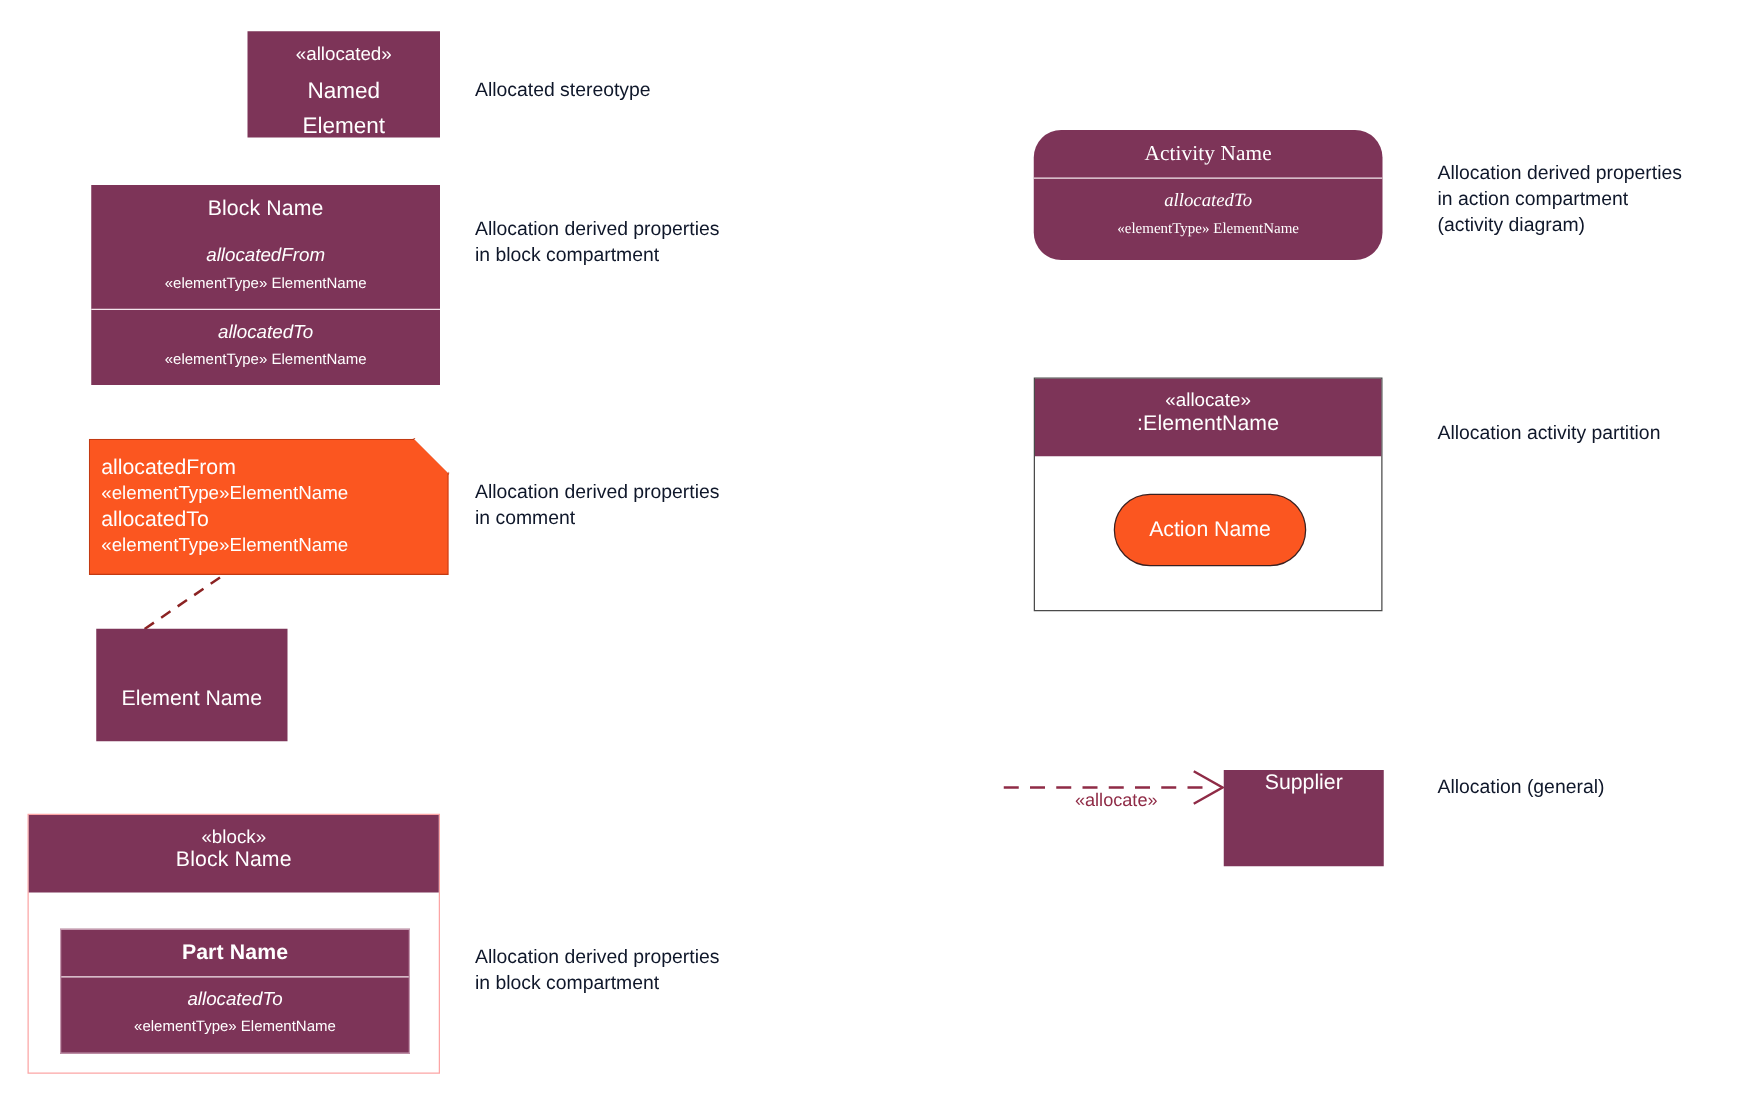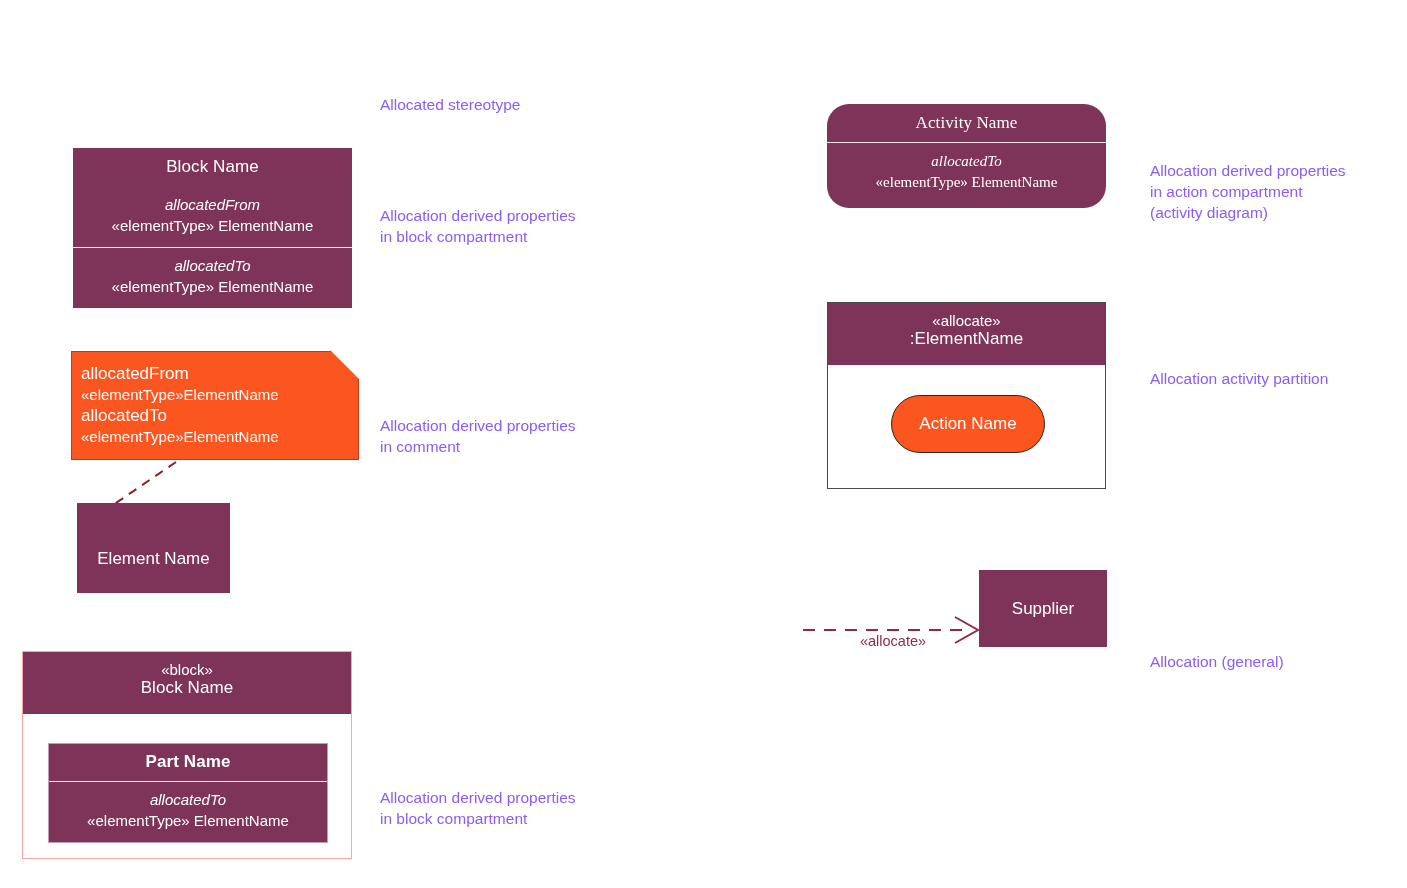--- a/index.html
+++ b/index.html
@@ -45,32 +45,31 @@
   }
   .compartment + .compartment,
   .sep-top { border-top: 1px solid #f3e6ec; }
   .prop-name {
     font-size: 15px;
     font-style: italic;
     color: #ffffff;
     line-height: 20px;
   }
   .prop-val {
-    font-size: 15px;
+    font-size: 12px;
     color: #ffffff;
     line-height: 22px;
   }
 
   
   .desc {
     font-size: 15.5px;
-    color: #8b5cf6;
+    color: #0f172a;
     line-height: 21px;
     white-space: pre-line;
-    margin-top: 32px;
   }
 
   
   #allocated-stereotype-node {
     left: 198px; top: 25px; width: 154px; height: 85px;
     padding-top: 8px;
   }
   #allocated-stereotype-node .stereo { line-height: 22px; }
   #allocated-stereotype-node .name {
     font-size: 18px; text-align: center; line-height: 22px; margin-top: 6px;
@@ -173,22 +172,22 @@
     display: flex; align-items: center; justify-content: center;
   }
 
   
   #client-node {
     left: 674px; top: 592px; width: 127px; height: 77px;
     display: flex; align-items: center; justify-content: center;
     font-size: 17px;
   }
   #supplier-node {
-    left: 979px; top: 570px; width: 128px; height: 77px;
-    display: flex; align-items: center; justify-content: center;
+    left: 979px; top: 616px; width: 128px; height: 77px;
+    display: flex; align-items: flex-start; justify-content: center;
     font-size: 17px;
   }
   #allocate-edge-label {
     left: 845px; top: 633px; width: 96px;
     text-align: center;
     font-size: 14.5px;
     color: #8f2b46;
   }
 
   .svg-layer {
@@ -209,20 +208,25 @@
 
     <line x1="803" y1="630" x2="967" y2="630" stroke="#8f2b46" stroke-width="2" stroke-dasharray="12 9"></line>
 
     <polyline points="955,617 978,630 955,643" fill="none" stroke="#8f2b46" stroke-width="2"></polyline>
 
     <line x1="331" y1="351" x2="359" y2="379" stroke="#c33a12" stroke-width="1.5"></line>
     <line x1="331" y1="351" x2="331" y2="379" stroke="#c33a12" stroke-width="1.5"></line>
     <line x1="331" y1="379" x2="359" y2="379" stroke="#c33a12" stroke-width="1.5"></line>
   </svg>
 
+  <div class="abs maroon" id="allocated-stereotype-node">
+    <div class="stereo">«allocated»</div>
+    <div class="name">Named</div>
+    <div class="name">Element</div>
+  </div>
   <div class="abs desc" style="left:380px; top:62px; width:300px;">Allocated stereotype</div>
 
   <div class="abs maroon" id="block-derived-node">
     <div class="hdr">
       <div class="node-title">Block Name</div>
     </div>
     <div class="compartment">
       <div class="prop-name">allocatedFrom</div>
       <div class="prop-val">«elementType» ElementName</div>
     </div>

